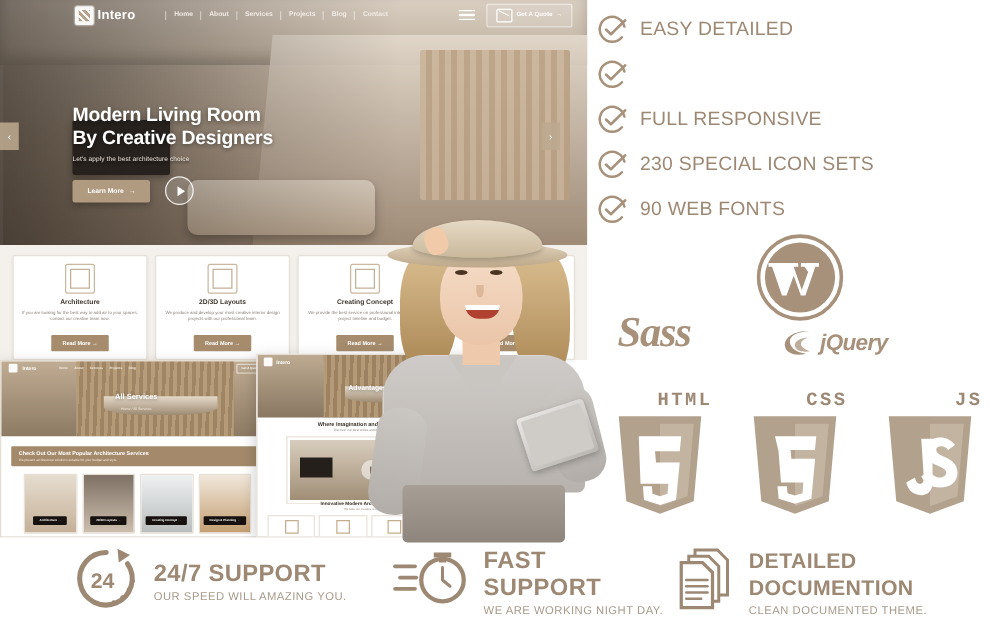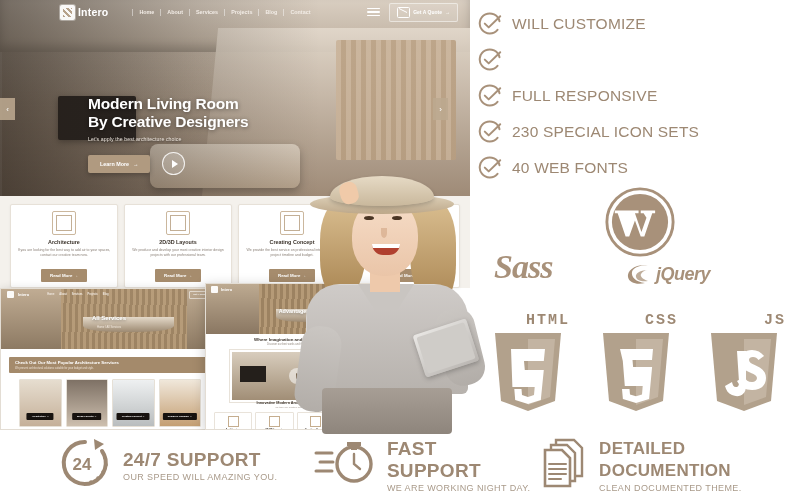--- a/index.html
+++ b/index.html
@@ -53,21 +53,21 @@
   .burger{margin-left:auto;width:13px;height:9px;display:flex;flex-direction:column;justify-content:space-between;}
   .burger i{display:block;height:1.3px;background:#fff;border-radius:1px;}
   .quote-btn{margin-left:9px;margin-right:4px;display:flex;align-items:center;gap:3px;
     padding:3px 7px;border:1px solid rgba(255,255,255,.5);border-radius:2px;background:rgba(255,255,255,.12);}
   .quote-ico{width:11px;height:9px;border:1.1px solid #fff;border-radius:1.5px;position:relative;flex:none;}
   .quote-ico:after{content:"";position:absolute;left:0.5px;top:0.5px;width:8px;height:4.5px;
     border-top:1.1px solid #fff;transform:skewY(26deg);transform-origin:left top;}
   .quote-txt{color:#fff;font-size:5px;font-weight:700;white-space:nowrap;}
   .quote-arrow{color:#fff;font-size:5px;}
 
-  .hero-copy{position:absolute;left:58px;top:95px;z-index:5;padding-left:30px;}
+  .hero-copy{position:absolute;left:58px;top:84px;z-index:5;}
   .hero-h1{color:#fff;font-size:15.5px;line-height:17.5px;font-weight:700;letter-spacing:-.2px;
            text-shadow:0 1px 4px rgba(0,0,0,.45);margin:0;}
   .hero-sub{color:#efe7df;font-size:5.2px;margin-top:6px;letter-spacing:.1px;text-shadow:0 1px 2px rgba(0,0,0,.5);}
   .hero-ctas{display:flex;align-items:center;gap:12px;margin-top:10px;}
   .learn-btn{background:#b09a80;color:#fff;font-size:5.4px;font-weight:700;padding:6px 12px;border-radius:2px;
     display:flex;align-items:center;gap:4px;box-shadow:0 2px 5px rgba(0,0,0,.25);}
   .play-btn{width:21px;height:21px;border-radius:50%;border:1.4px solid rgba(255,255,255,.85);
     display:flex;align-items:center;justify-content:center;background:rgba(255,255,255,.14);}
   .play-btn:after{content:"";border-left:6px solid #fff;border-top:4px solid transparent;border-bottom:4px solid transparent;margin-left:2px;}
 
@@ -424,21 +424,21 @@
   <div class="panel">
 
     <div class="features">
       <div class="frow">
         <span class="fcheck">
           <svg width="24" height="24" viewBox="0 0 24 24">
               <path d="M21.5 9.2A10 10 0 1 0 19.5 17.8" fill="none" stroke="#a8917a" stroke-width="2" stroke-linecap="round"></path>
               <path d="M6.8 11.6 L10.7 15.4 L22.2 4.2" fill="none" stroke="#a8917a" stroke-width="2" stroke-linecap="round" stroke-linejoin="round"></path>
             </svg>
         </span>
-        <span class="flabel">WILL CUSTOMIZE</span>
+        <span class="flabel">EASY DETAILED</span>
       </div>
       <div class="frow">
         <span class="fcheck">
           <svg width="24" height="24" viewBox="0 0 24 24">
               <path d="M21.5 9.2A10 10 0 1 0 19.5 17.8" fill="none" stroke="#a8917a" stroke-width="2" stroke-linecap="round"></path>
               <path d="M6.8 11.6 L10.7 15.4 L22.2 4.2" fill="none" stroke="#a8917a" stroke-width="2" stroke-linecap="round" stroke-linejoin="round"></path>
             </svg>
         </span>
       </div>
       <div class="frow">
@@ -459,21 +459,21 @@
         </span>
         <span class="flabel">230 SPECIAL ICON SETS</span>
       </div>
       <div class="frow">
         <span class="fcheck">
           <svg width="24" height="24" viewBox="0 0 24 24">
               <path d="M21.5 9.2A10 10 0 1 0 19.5 17.8" fill="none" stroke="#a8917a" stroke-width="2" stroke-linecap="round"></path>
               <path d="M6.8 11.6 L10.7 15.4 L22.2 4.2" fill="none" stroke="#a8917a" stroke-width="2" stroke-linecap="round" stroke-linejoin="round"></path>
             </svg>
         </span>
-        <span class="flabel">40 WEB FONTS</span>
+        <span class="flabel">90 WEB FONTS</span>
       </div>
     </div>
 
     <div class="logos">
 
       <div class="wp">
         <svg width="72" height="72" viewBox="0 0 100 100">
           <circle cx="50" cy="50" r="46" fill="none" stroke="#a8917a" stroke-width="4"></circle>
           <circle cx="50" cy="50" r="39" fill="#a8917a"></circle>
           <path d="M28 34 h20 v4 h-5 l9 26 7-20 -4-6 h-4 v-4 h20 v4 h-4 l-11 32 h-5 l-8-22 -8 22 h-5 l-11-32 h-4 v-4z" fill="#ffffff"></path>

